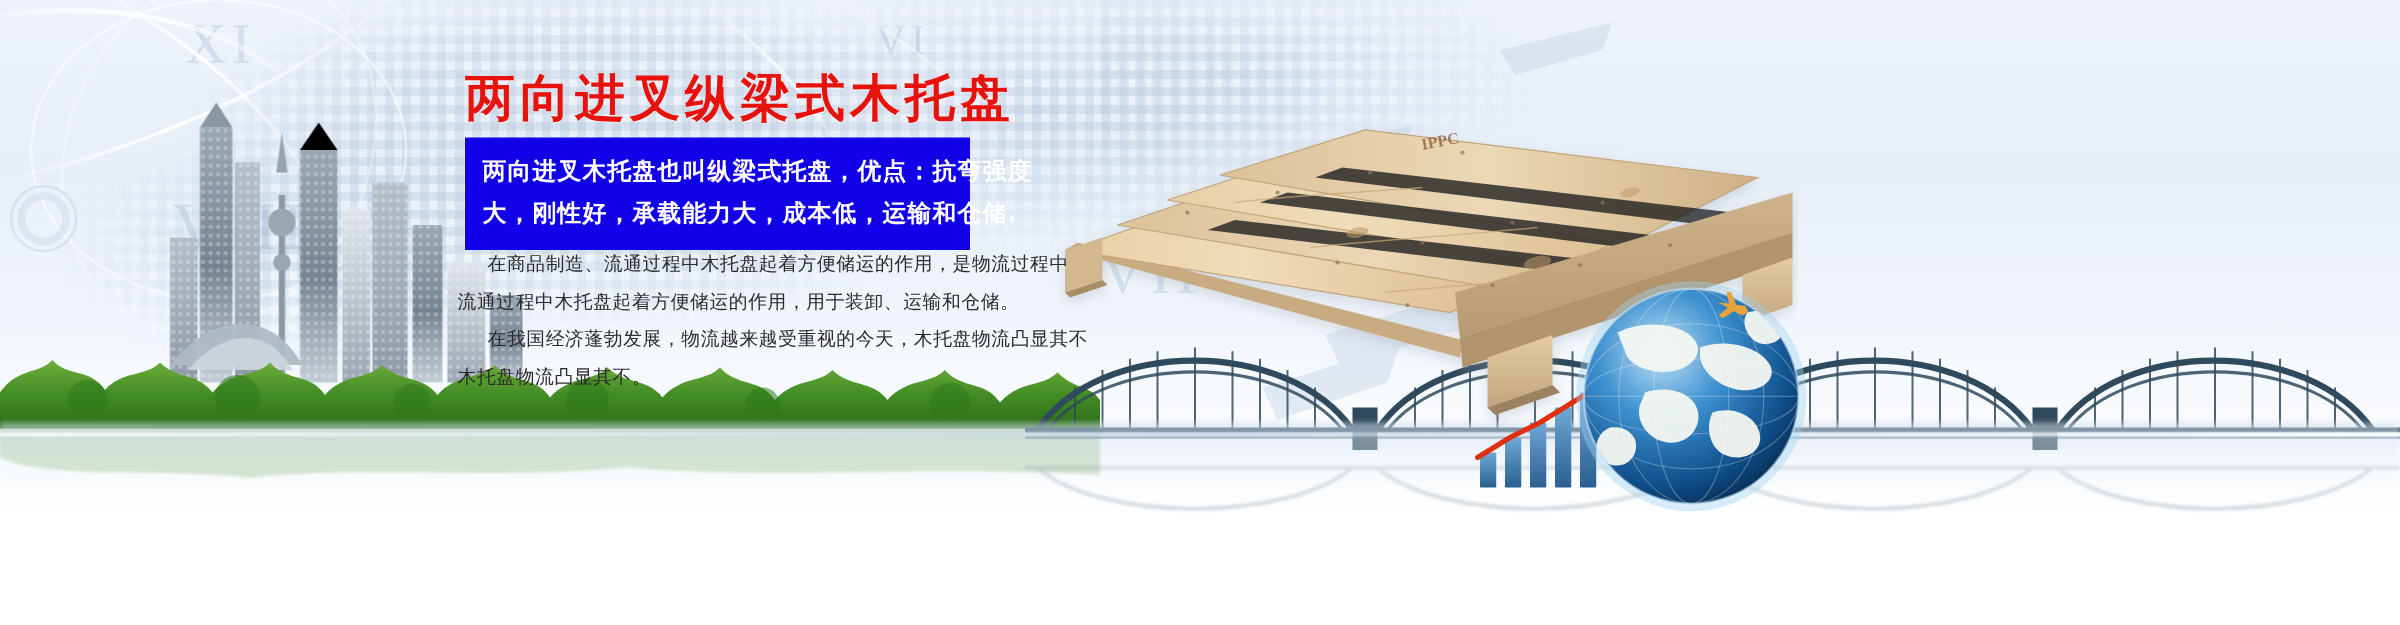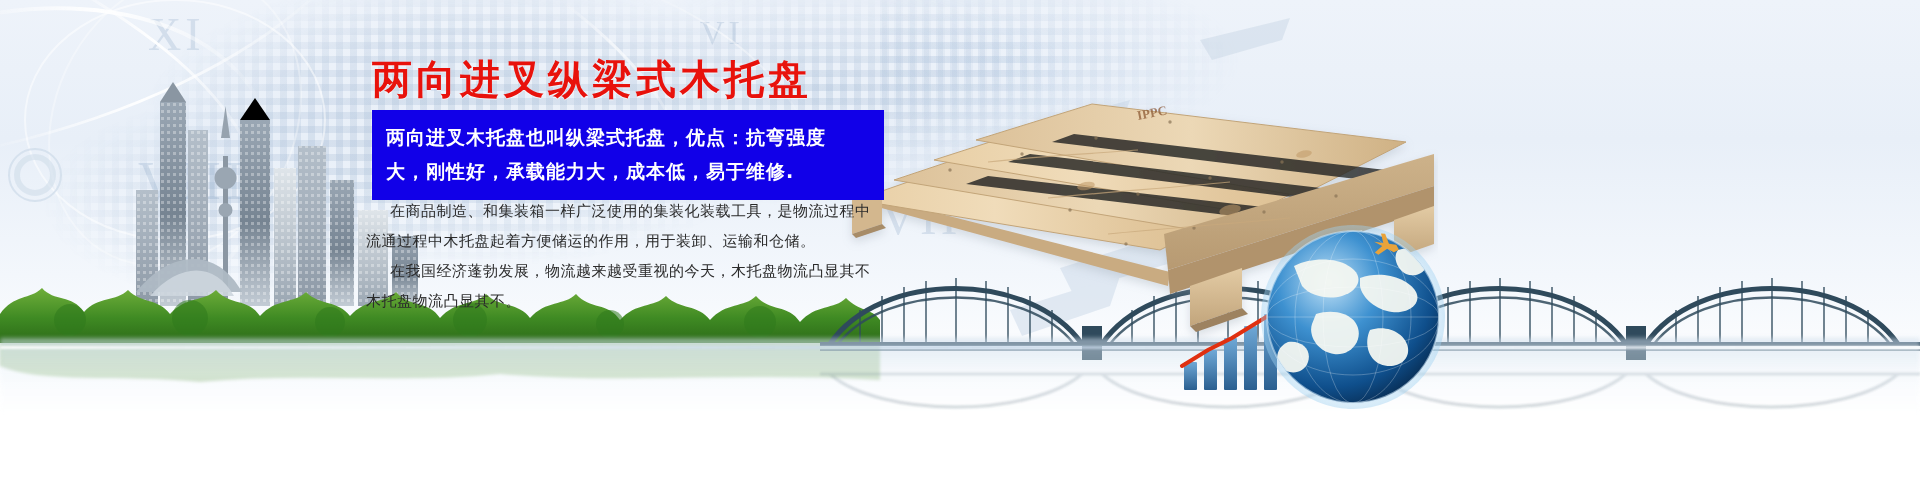--- a/index.html
+++ b/index.html
@@ -88,21 +88,21 @@
   
   .title{
     position:absolute;left:372px;top:55px;
     font-family:"DejaVu Sans","Liberation Sans",sans-serif;
     font-weight:700;font-size:40px;line-height:48px;color:#e8120c;
     letter-spacing:4px;white-space:nowrap;
     text-shadow:0 1px 0 rgba(255,255,255,.6);
     text-align:right;
   }
   .bluebox{
-    position:absolute;left:372px;top:110px;width:512px;
+    position:absolute;left:372px;top:110px;width:404px;
     background:#1100e8;padding:10px 12px 12px 14px;box-sizing:border-box;
   }
   .bluebox p{
     margin:0;color:#ffffff;font-weight:700;font-size:19px;line-height:34px;
     letter-spacing:1px;white-space:nowrap;
     font-family:"DejaVu Sans","Liberation Sans",sans-serif;
   }
   .body-copy{
     position:absolute;left:366px;top:196px;width:480px;
     color:#2b2b2b;font-size:15px;line-height:30px;letter-spacing:.5px;
@@ -468,23 +468,23 @@
       <path d="M0,6 L22,2 L26,6 L22,10 Z"></path>
       <path d="M10,6 L4,-4 L8,-5 L16,5 Z"></path>
       <path d="M10,6 L4,16 L8,17 L16,7 Z"></path>
     </g>
   </svg>
 
   <div class="title">两向进叉纵梁式木托盘</div>
 
   <div class="bluebox">
     <p>两向进叉木托盘也叫纵梁式托盘，优点：抗弯强度</p>
-    <p>大，刚性好，承载能力大，成本低，易于维修.</p>
+    <p>大，刚性好，承载能力大，成本低，运输和仓储.</p>
   </div>
 
   <div class="body-copy">
-    <p class="indent">在商品制造、和集装箱一样广泛使用的集装化装载工具，是物流过程中</p>
+    <p class="indent">在商品制造、流通过程中木托盘起着方便储运的作用，是物流过程中</p>
     <p>流通过程中木托盘起着方便储运的作用，用于装卸、运输和仓储。</p>
     <p class="indent">在我国经济蓬勃发展，物流越来越受重视的今天，木托盘物流凸显其不</p>
     <p>木托盘物流凸显其不。</p>
   </div>
 
 </div>
 
 </body></html>

